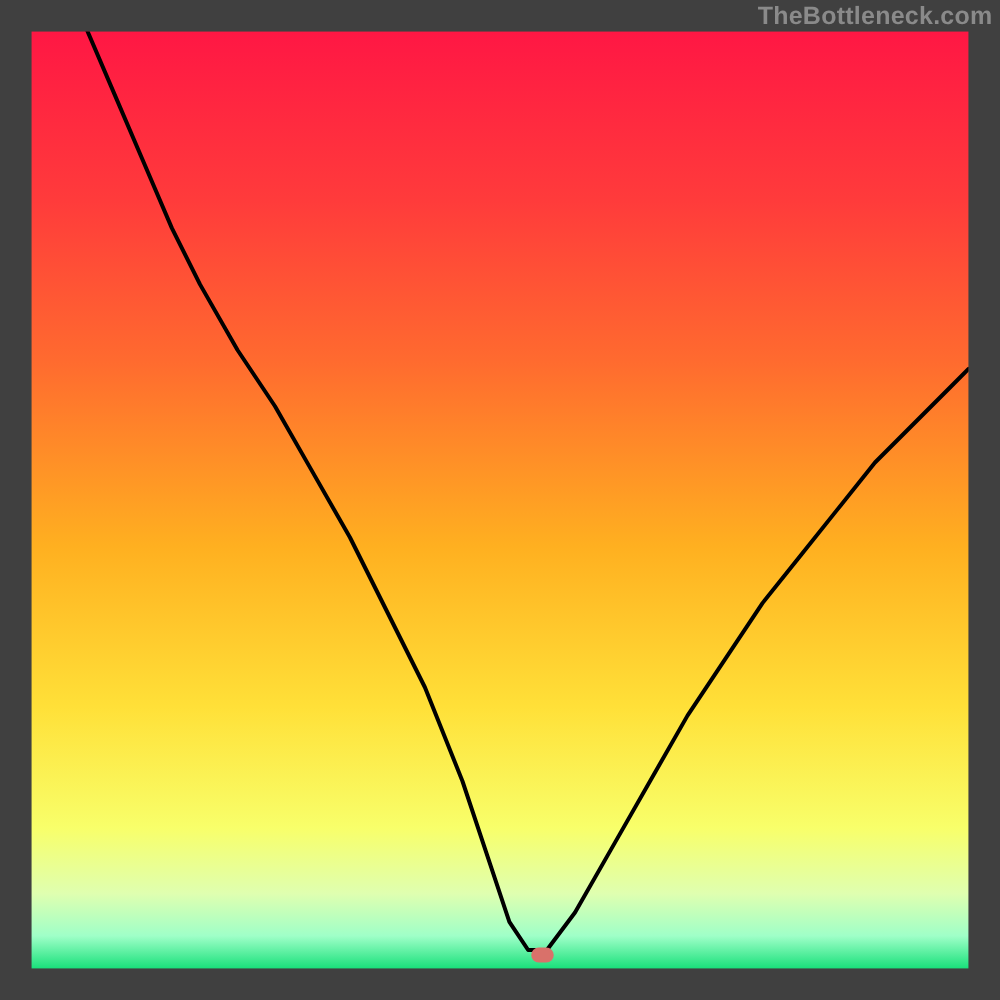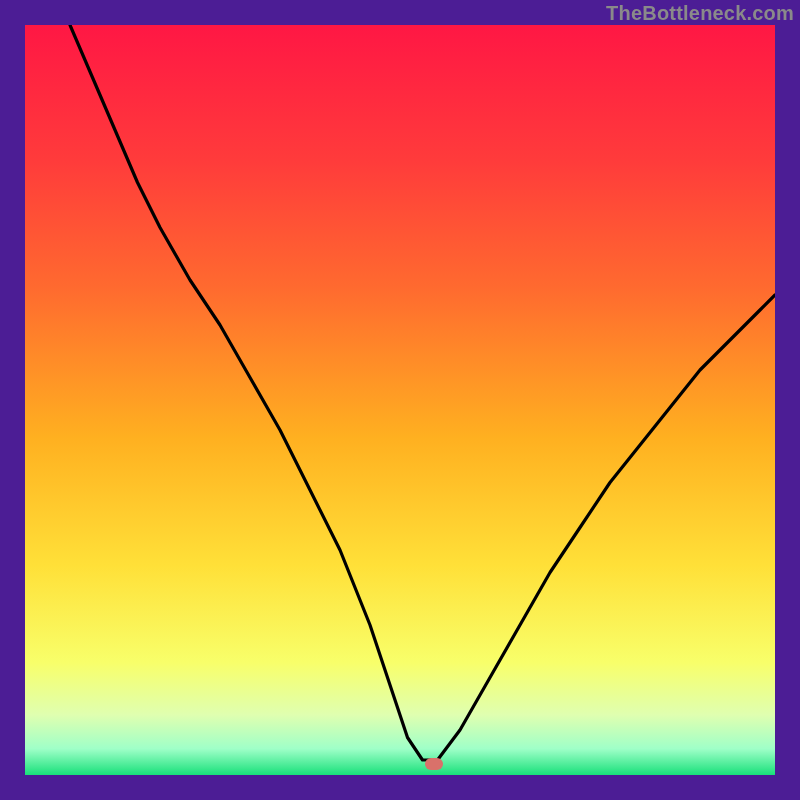--- a/index.html
+++ b/index.html
@@ -9,21 +9,21 @@
     height: 800px;
     background: #000;
     overflow: hidden;
   }
   .frame {
     position: absolute;
     left: 0;
     top: 0;
     width: 800px;
     height: 800px;
-    background: #4c1d95;
+    background: #404040;
   }
   .plot {
     position: absolute;
     left: 25px;
     top: 25px;
     width: 750px;
     height: 750px;
     overflow: hidden;
   }
   .gradient {

